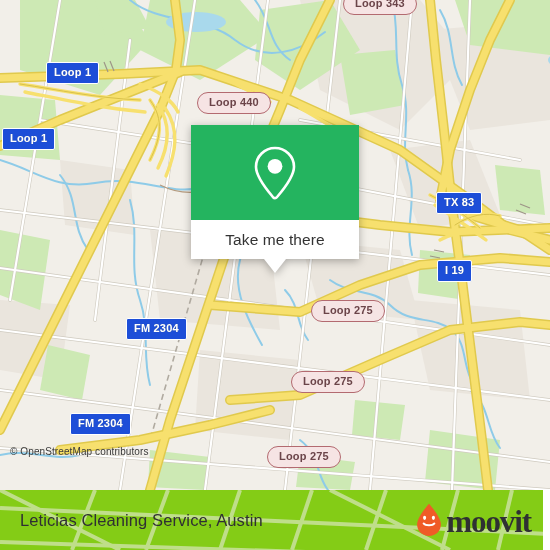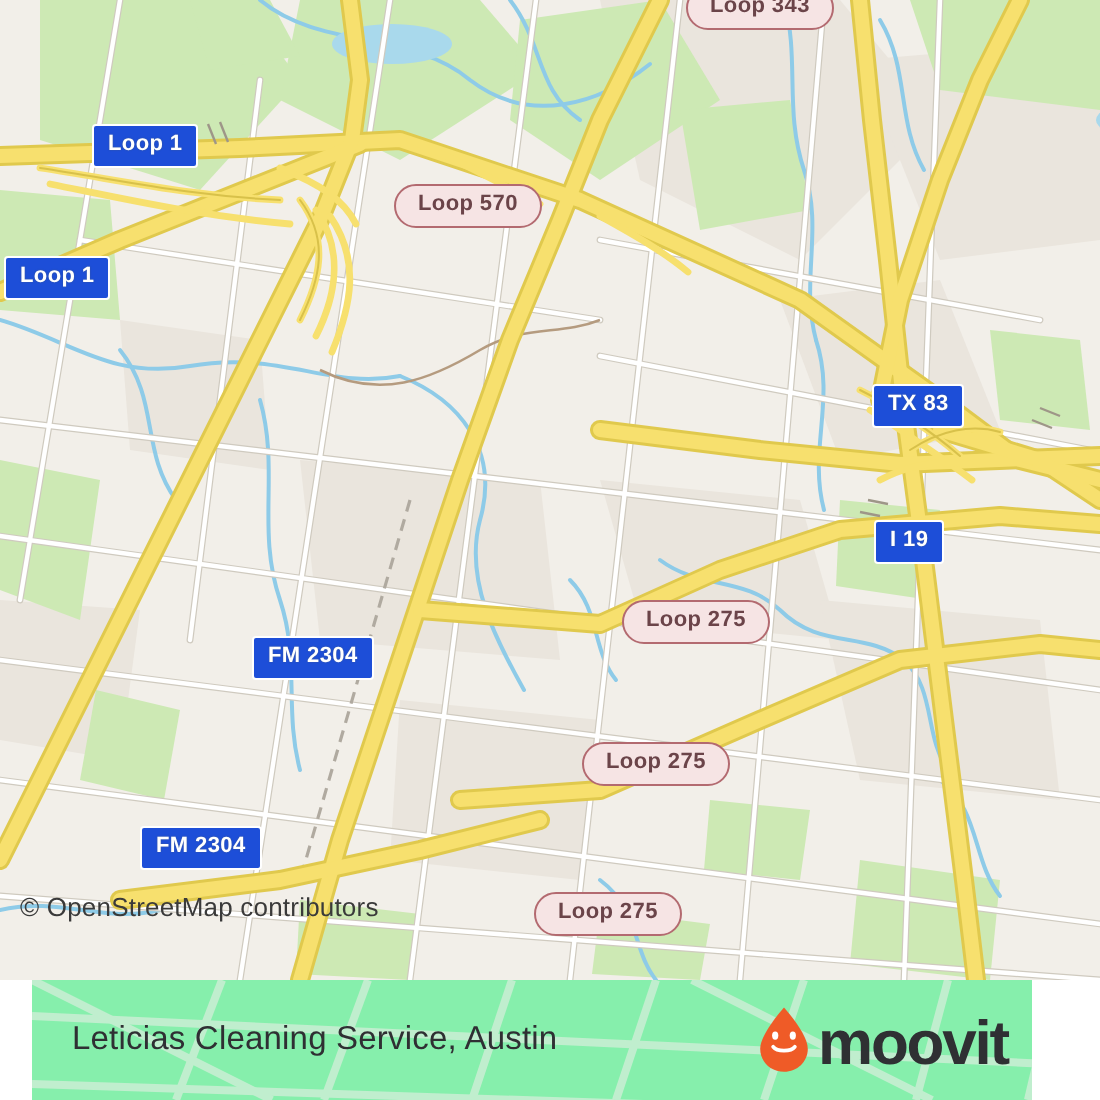--- a/index.html
+++ b/index.html
@@ -96,33 +96,33 @@
     border-left: 11px solid transparent;
     border-right: 11px solid transparent;
     border-top: 14px solid #ffffff;
   }
 
   
   #attribution {
     position: absolute;
     left: 10px;
     top: 446px;
-    font-size: 13px;
+    font-size: 10px;
     color: #3a3a3a;
     letter-spacing: .1px;
   }
 
   
   #footer {
     position: absolute;
-    left: 16px;
+    left: 0;
     top: 490px;
-    width: 500px;
+    width: 543px;
     height: 60px;
-    background: #86efac;
+    background: #84cc16;
     overflow: hidden;
   }
   #footer-ghost {
     position: absolute;
     left: 0; top: 0;
     width: 550px; height: 60px;
     opacity: .55;
   }
   #footer-title {
     position: absolute;
@@ -145,20 +145,21 @@
   }
   #brand-word {
     font-size: 31px;
     font-weight: bold;
     color: #2f3033;
     letter-spacing: -1.1px;
     line-height: 1;
     margin-left: 1px;
     position: relative;
     top: 1px;
+    font-family: Liberation Serif, serif;
   }
 </style>
 </head>
 <body>
 
 <div id="screen">
 
   <div id="map">
     <svg width="550" height="490" viewBox="0 0 550 490">
       <defs>
@@ -320,31 +321,43 @@
             <path d="M434 250 L444 252"></path>
           <path d="M104 62 L108 72"></path>
             <path d="M110 61 L114 71"></path>
         </g>
       </g>
     </svg>
 
     <div id="road-labels">
         <div class="shield rect" style="left: 46px; top: 62px;">Loop 1</div>
         <div class="shield rect" style="left: 2px; top: 128px;">Loop 1</div>
-        <div class="shield pill" style="left: 197px; top: 92px;">Loop 570</div>
+        <div class="shield pill" style="left: 197px; top: 92px;">Loop 440</div>
         <div class="shield pill" style="left: 343px; top: -7px;">Loop 343</div>
         <div class="shield rect" style="left: 436px; top: 192px;">TX 83</div>
         <div class="shield rect" style="left: 437px; top: 260px;">I 19</div>
         <div class="shield rect" style="left: 126px; top: 318px;">FM 2304</div>
         <div class="shield rect" style="left: 70px; top: 413px;">FM 2304</div>
         <div class="shield pill" style="left: 311px; top: 300px;">Loop 275</div>
         <div class="shield pill" style="left: 291px; top: 371px;">Loop 275</div>
         <div class="shield pill" style="left: 267px; top: 446px;">Loop 275</div>
       </div>
 
+    <div id="popup">
+      <div id="popup-head">
+        <svg width="50" height="58" viewBox="0 0 50 58">
+          <path d="M25 4 C14.5 4 6 12.4 6 22.7 C6 33.4 17.5 46.5 23.2 53.3 C24.1 54.4 25.9 54.4 26.8 53.3 C32.5 46.5 44 33.4 44 22.7 C44 12.4 35.5 4 25 4 Z" fill="none" stroke="#ffffff" stroke-width="2.6"></path>
+          <circle cx="25" cy="22.3" r="7.4" fill="#ffffff"></circle>
+        </svg>
+      </div>
+      <div id="popup-foot">
+        <span id="popup-label">Take me there</span>
+        <div id="popup-tail"></div>
+      </div>
+    </div>
 
     <div id="attribution">© OpenStreetMap contributors</div>
   </div>
 
   <div id="footer">
     <svg id="footer-ghost" viewBox="0 0 550 60">
       <g fill="none" stroke="#f0eeea" stroke-width="4">
         <path d="M0 18 L550 44"></path>
         <path d="M0 52 L550 70"></path>
         <path d="M95 0 L72 60"></path>

